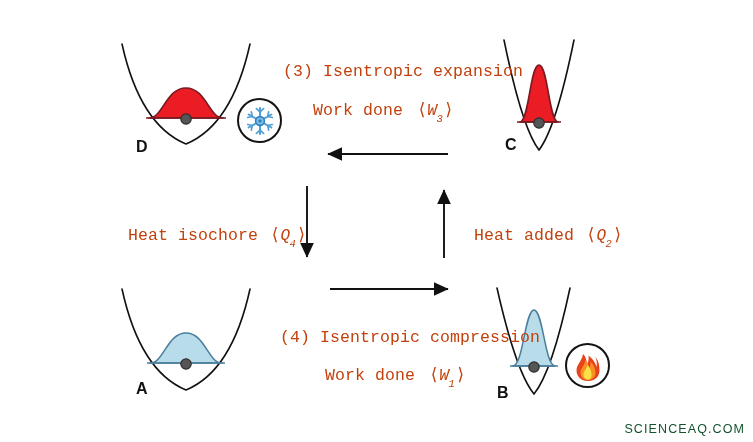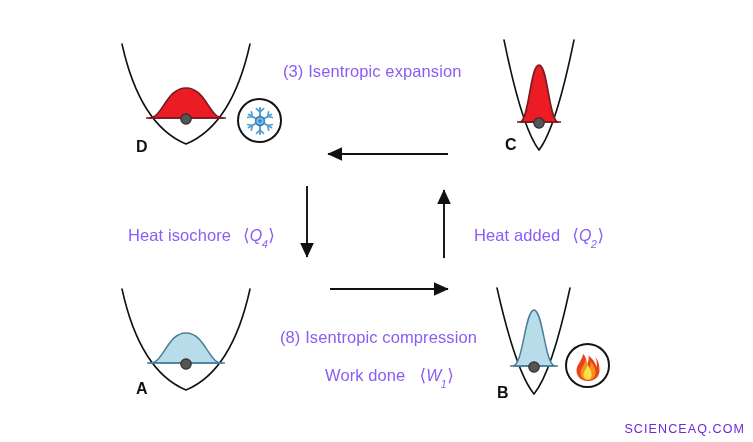--- a/index.html
+++ b/index.html
@@ -17,22 +17,22 @@
   }
   .svg-layer {
     position: absolute;
     left: 0;
     top: 0;
     width: 753px;
     height: 442px;
   }
   .lbl {
     position: absolute;
-    font-family: Liberation Sans, sans-serif;
-    color: #8b5cf6;
+    font-family: Liberation Mono, monospace;
+    color: #c2410c;
     white-space: nowrap;
     line-height: 1.05;
   }
   .step-line {
     font-size: 16.5px;
     letter-spacing: 0.1px;
   }
   .node-letter {
     position: absolute;
     font-family: "Liberation Sans", sans-serif;
@@ -55,21 +55,21 @@
     top: 3px;
     left: -0.5px;
   }
   .watermark {
     position: absolute;
     right: 8px;
     bottom: 6px;
     font-family: "Liberation Sans", sans-serif;
     font-size: 12.5px;
     letter-spacing: 1.1px;
-    color: #6d28d9;
+    color: #14532d;
     user-select: none;
   }
   .icon-badge {
     position: absolute;
     border-radius: 50%;
     background: #ffffff;
     border: 2px solid #141414;
     box-sizing: border-box;
     display: flex;
     align-items: center;
@@ -167,29 +167,32 @@
                C 26 11 26.5 16.5 26.5 20.5 C 26.5 25 23.5 31 15 31 Z" fill="#e8431a"></path>
       <path d="M15 30 C 9.5 30 7.5 26 7.5 22.5 C 7.5 18 11.5 16 12.5 10
                C 15.5 13 16 17 15.5 19.5 C 17.5 16.5 18 14 17.5 11.5
                C 21 15 22.5 19 22.5 22.5 C 22.5 26 20.5 30 15 30 Z" fill="#f79122"></path>
       <path d="M15 29.5 C 11.8 29.5 10.5 27 10.5 24.5 C 10.5 21 13.5 19.5 14.5 15
                C 17 17.5 18.5 21 18.5 24.5 C 18.5 27 18.2 29.5 15 29.5 Z" fill="#fbe04a"></path>
     </svg>
   </div>
 
   <div class="lbl step-line" style="left:283px; top:63px;">(3) Isentropic expansion</div>
+  <div class="lbl step-line" style="left:313px; top:102px;">
+    <span>Work done</span><span style="display:inline-block;width:14px;"></span><span class="bracket">⟨</span><span class="qsym">W</span><span class="qsub">3</span><span class="bracket">⟩</span>
+  </div>
 
   <div class="lbl step-line" style="left:128px; top:227px;">
     <span>Heat isochore</span><span style="display:inline-block;width:12px;"></span><span class="bracket">⟨</span><span class="qsym">Q</span><span class="qsub">4</span><span class="bracket">⟩</span>
   </div>
 
   <div class="lbl step-line" style="left:474px; top:227px;">
     <span>Heat added</span><span style="display:inline-block;width:12px;"></span><span class="bracket">⟨</span><span class="qsym">Q</span><span class="qsub">2</span><span class="bracket">⟩</span>
   </div>
 
-  <div class="lbl step-line" style="left:280px; top:329px;">(8) Isentropic compression</div>
+  <div class="lbl step-line" style="left:280px; top:329px;">(4) Isentropic compression</div>
   <div class="lbl step-line" style="left:325px; top:367px;text-align:right;">
     <span>Work done</span><span style="display:inline-block;width:14px;"></span><span class="bracket">⟨</span><span class="qsym">W</span><span class="qsub">1</span><span class="bracket">⟩</span>
   </div>
 
   <div class="watermark">SCIENCEAQ.COM</div>
 
 </div>
 
 </body></html>

